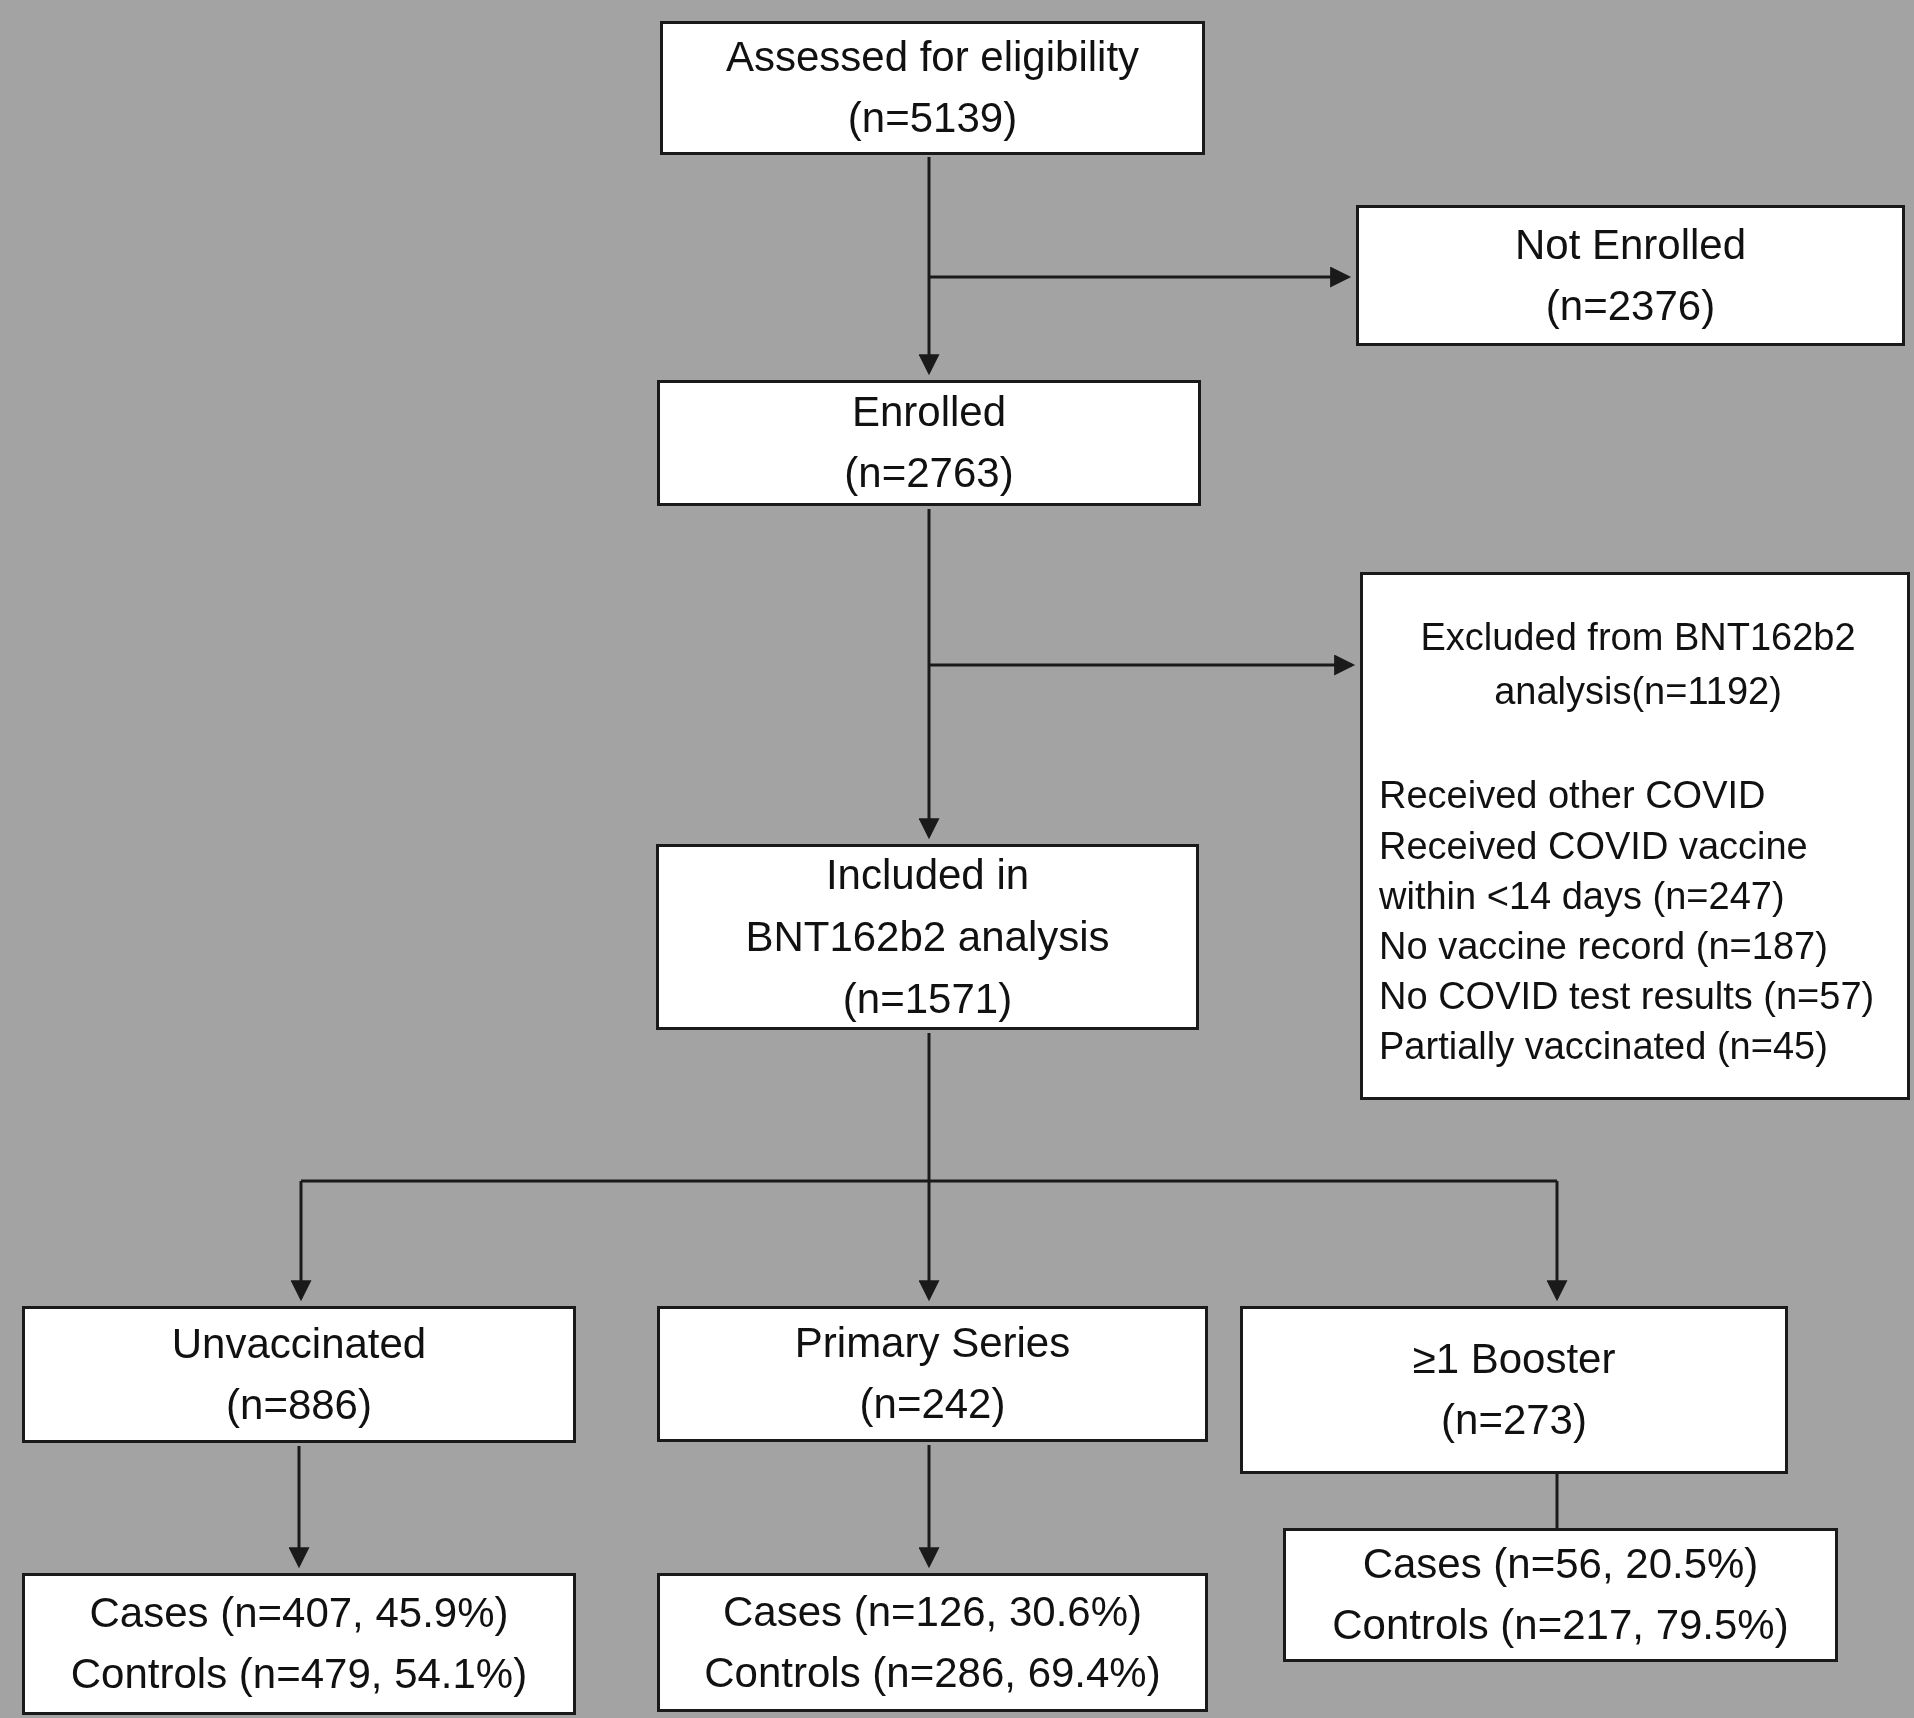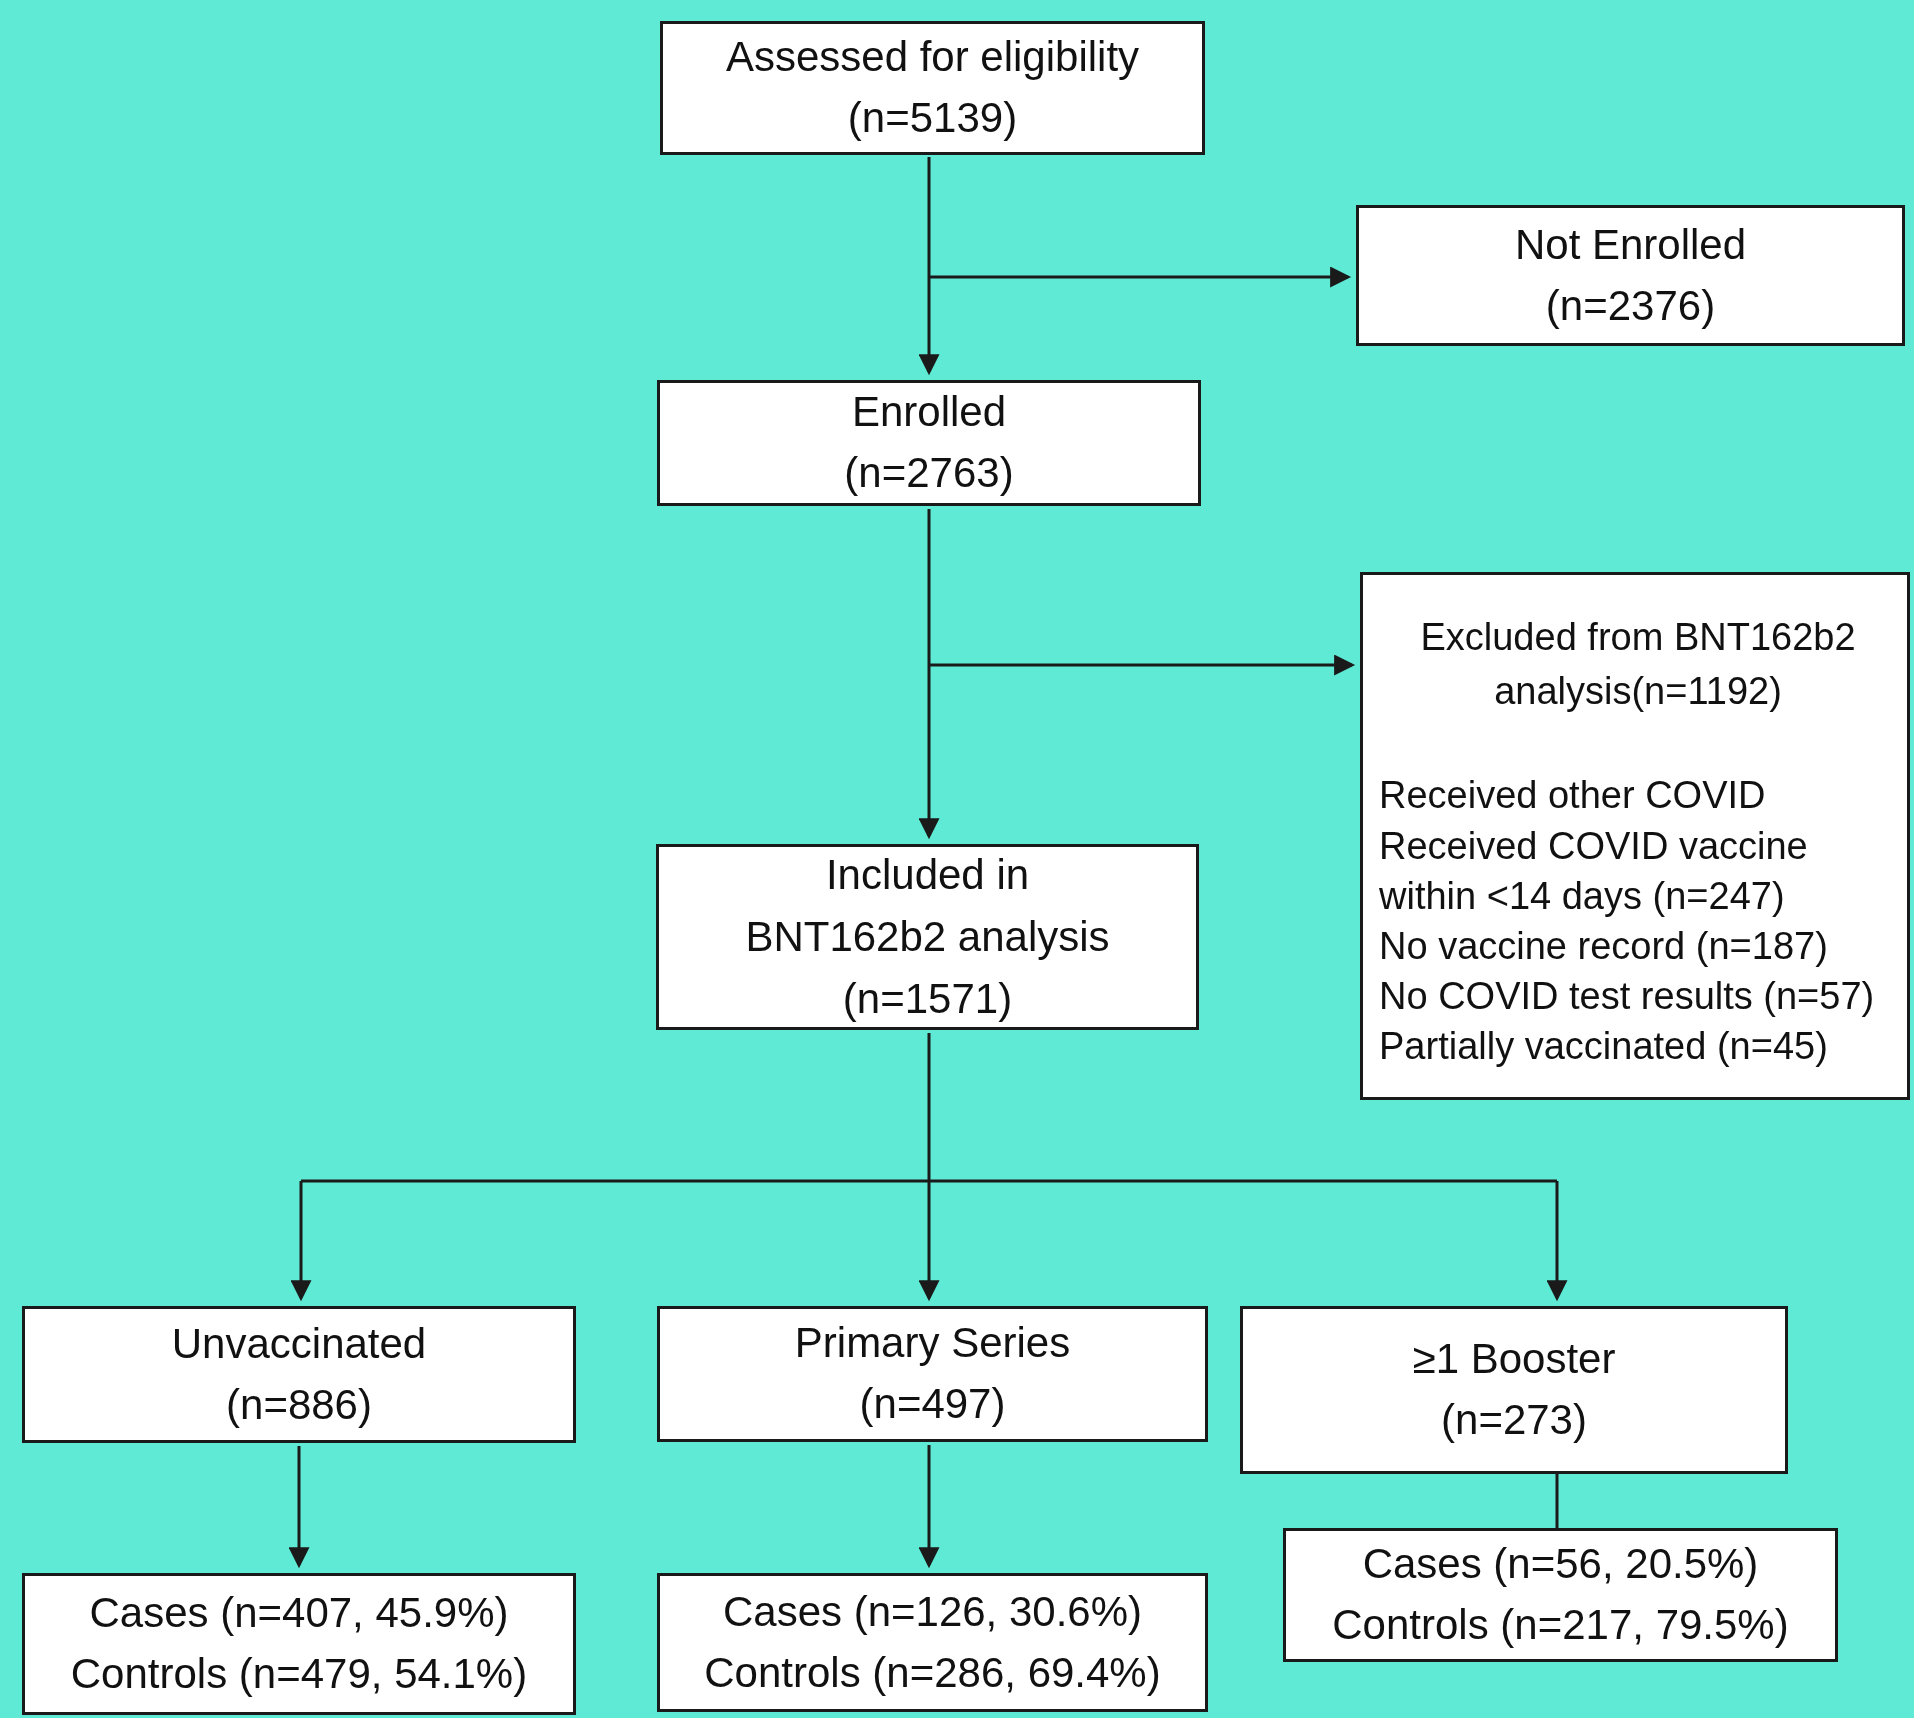--- a/index.html
+++ b/index.html
@@ -4,21 +4,21 @@
 <style>
   html, body {
     margin: 0;
     padding: 0;
     background: #ffffff;
   }
   .canvas {
     position: relative;
     width: 1914px;
     height: 1718px;
-    background: #5eead4;
+    background: #a3a3a3;
     font-family: "Liberation Sans", sans-serif;
     color: #111111;
     overflow: hidden;
   }
   .connector-layer {
     position: absolute;
     left: 0;
     top: 0;
     width: 1914px;
     height: 1718px;
@@ -134,21 +134,21 @@
     <span class="bline">(n=1571)</span>
   </div>
 
   <div class="fbox box-unvaccinated">
     <span class="bline">Unvaccinated</span>
     <span class="bline">(n=886)</span>
   </div>
 
   <div class="fbox box-primary">
     <span class="bline">Primary Series</span>
-    <span class="bline">(n=497)</span>
+    <span class="bline">(n=242)</span>
   </div>
 
   <div class="fbox box-booster">
     <span class="bline">≥1 Booster</span>
     <span class="bline">(n=273)</span>
   </div>
 
   <div class="fbox box-out-left">
     <span class="bline">Cases (n=407, 45.9%)</span>
     <span class="bline">Controls (n=479, 54.1%)</span>

